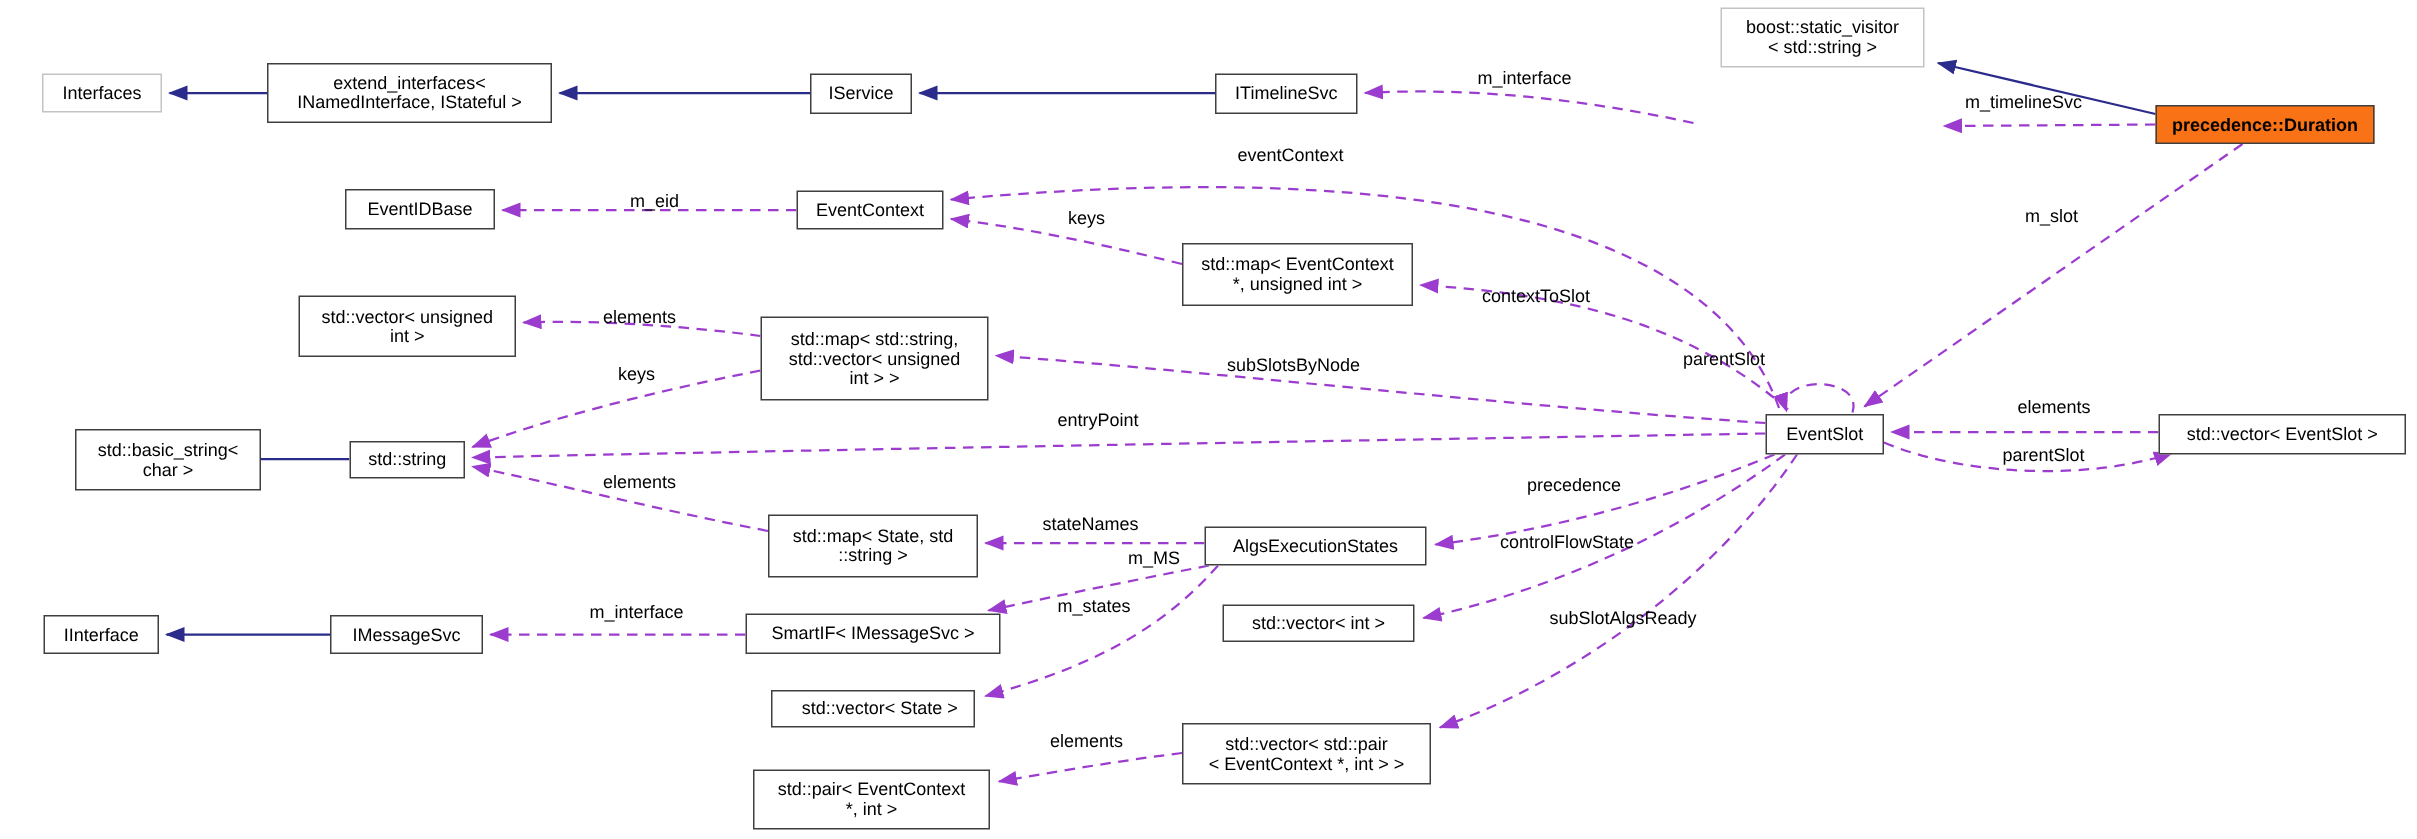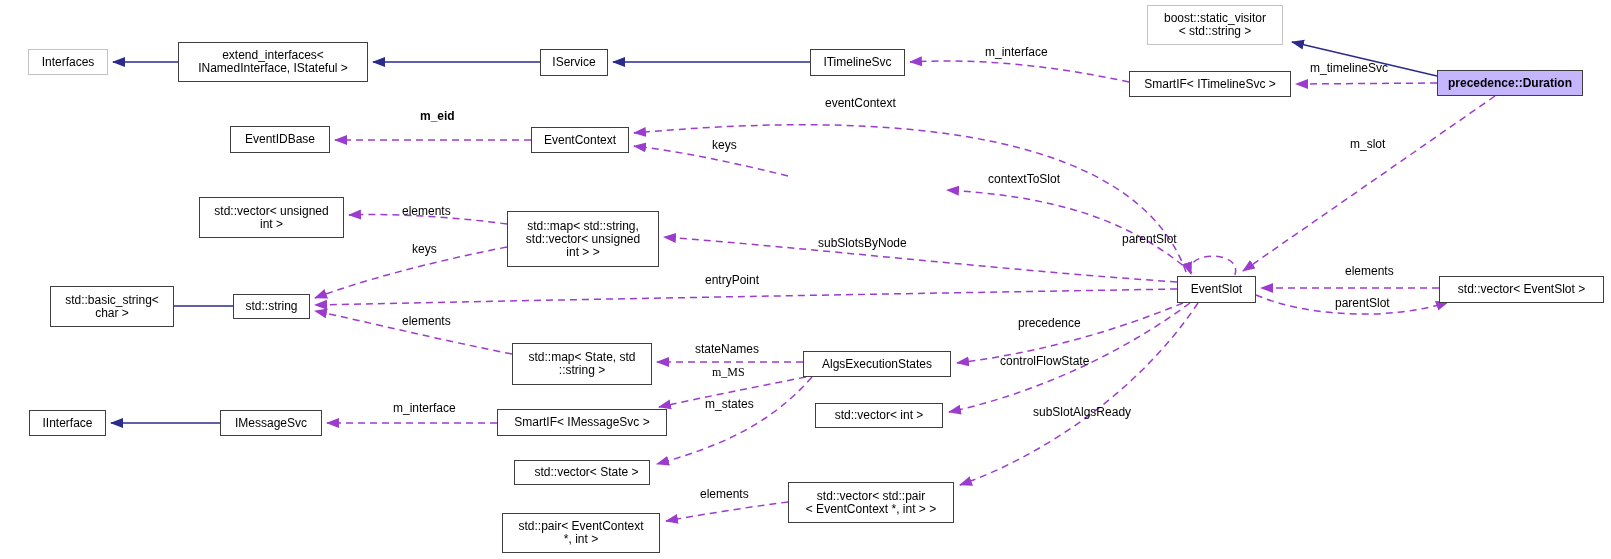--- a/index.html
+++ b/index.html
@@ -11,21 +11,21 @@
   path.inh { stroke:#2b2b8c; stroke-width:1.5; fill:none; }
   path.use { stroke:#9c3ccf; stroke-width:1.5; fill:none; stroke-dasharray:7 5; }
   .node {
     position:absolute; box-sizing:border-box;
     display:flex; align-items:center; justify-content:center;
     background:#ffffff; border:1.5px solid #3f3f3f; color:#000;
     font-size:12px; line-height:13px; text-align:center; white-space:pre-line;
     padding:1px 3px; cursor:pointer;
   }
   .node.ext { border:1px solid #c3c3c3; cursor:default; }
-  .node.main { background:#c4b5fd; font-weight:bold; cursor:default; }
+  .node.main { background:#f97316; font-weight:bold; cursor:default; }
   .elabel {
     position:absolute; font-size:12px; line-height:13px; color:#000;
     white-space:nowrap;
   }
 </style>
 </head>
 <body>
 
 <div class="canvas">
 
@@ -71,24 +71,25 @@
     <path class="use" d="M 1235 275 C 1243 250 1183 250 1191 274" marker-end="url(#arr-use)"></path>
   </svg>
 
   <div class="node ext" style="left:28px;   top:49px;  width:80px;  height:26px;">Interfaces</div>
   <div class="node" style="left:178px;  top:42px;  width:190px; height:40px;">extend_interfaces&lt;
 INamedInterface, IStateful &gt;</div>
   <div class="node" style="left:540px;  top:49px;  width:68px;  height:27px;">IService</div>
   <div class="node" style="left:810px;  top:49px;  width:95px;  height:27px;">ITimelineSvc</div>
   <div class="node ext" style="left:1147px; top:5px;   width:136px; height:40px;">boost::static_visitor
 &lt; std::string &gt;</div>
-  <div class="node" style="left:1129px; top:71px;  width:162px; height:26px;">SmartIF&lt; ITimelineSvc &gt;</div>
   <div class="node main" style="left:1437px; top:70px;  width:146px; height:26px;">precedence::Duration</div>
   <div class="node" style="left:230px;  top:126px; width:100px; height:27px;">EventIDBase</div>
   <div class="node" style="left:531px;  top:127px; width:98px;  height:26px;">EventContext</div>
+  <div class="node" style="left:788px;  top:162px; width:154px; height:42px;">std::map&lt; EventContext
+*, unsigned int &gt;</div>
   <div class="node" style="left:199px;  top:197px; width:145px; height:41px;">std::vector&lt; unsigned
 int &gt;</div>
   <div class="node" style="left:507px;  top:211px; width:152px; height:56px;">std::map&lt; std::string,
 std::vector&lt; unsigned
 int &gt; &gt;</div>
   <div class="node" style="left:5px;    top:286px; width:124px; height:41px;margin-left:45px;">std::basic_string&lt;
 char &gt;</div>
   <div class="node" style="left:233px;  top:294px; width:77px;  height:25px;">std::string</div>
   <div class="node" style="left:1177px; top:276px; width:79px;  height:27px;">EventSlot</div>
   <div class="node" style="left:1439px; top:276px; width:165px; height:27px;">std::vector&lt; EventSlot &gt;</div>
@@ -98,34 +99,34 @@
   <div class="node" style="left:512px;  top:343px; width:140px; height:42px;text-align:center;">std::map&lt; State, std
 ::string &gt;</div>
   <div class="node" style="left:803px;  top:351px; width:148px; height:26px;">AlgsExecutionStates</div>
   <div class="node" style="left:815px;  top:403px; width:128px; height:25px;">std::vector&lt; int &gt;</div>
   <div class="node" style="left:514px;  top:460px; width:136px; height:25px;padding-left:12px;">std::vector&lt; State &gt;</div>
   <div class="node" style="left:502px;  top:513px; width:158px; height:40px;">std::pair&lt; EventContext
 *, int &gt;</div>
   <div class="node" style="left:788px;  top:482px; width:166px; height:41px;">std::vector&lt; std::pair
 &lt; EventContext *, int &gt; &gt;</div>
 
-  <span class="elabel" style="left:420px;  top:110px;font-weight:bold;">m_eid</span>
+  <span class="elabel" style="left:420px;  top:128px;">m_eid</span>
   <span class="elabel" style="left:985px;  top:46px;">m_interface</span>
   <span class="elabel" style="left:1310px; top:62px;">m_timelineSvc</span>
   <span class="elabel" style="left:1350px; top:138px;">m_slot</span>
   <span class="elabel" style="left:825px;  top:97px;">eventContext</span>
   <span class="elabel" style="left:712px;  top:139px;">keys</span>
-  <span class="elabel" style="left:988px;  top:173px;">contextToSlot</span>
+  <span class="elabel" style="left:988px;  top:191px;">contextToSlot</span>
   <span class="elabel" style="left:402px;  top:205px;">elements</span>
   <span class="elabel" style="left:412px;  top:243px;">keys</span>
   <span class="elabel" style="left:818px;  top:237px;">subSlotsByNode</span>
   <span class="elabel" style="left:705px;  top:274px;">entryPoint</span>
   <span class="elabel" style="left:402px;  top:315px;">elements</span>
   <span class="elabel" style="left:695px;  top:343px;">stateNames</span>
-  <span class="elabel" style="left:712px;  top:366px;font-family:Liberation Serif, serif;">m_MS</span>
+  <span class="elabel" style="left:752px;  top:366px;">m_MS</span>
   <span class="elabel" style="left:705px;  top:398px;">m_states</span>
   <span class="elabel" style="left:393px;  top:402px;">m_interface</span>
   <span class="elabel" style="left:1018px; top:317px;">precedence</span>
   <span class="elabel" style="left:1000px; top:355px;">controlFlowState</span>
   <span class="elabel" style="left:1023px;  top:406px;margin-left:10px;">subSlotAlgsReady</span>
   <span class="elabel" style="left:700px;  top:488px;">elements</span>
   <span class="elabel" style="left:1345px; top:265px;">elements</span>
   <span class="elabel" style="left:1335px; top:297px;">parentSlot</span>
   <span class="elabel" style="left:1122px; top:233px;">parentSlot</span>
 

